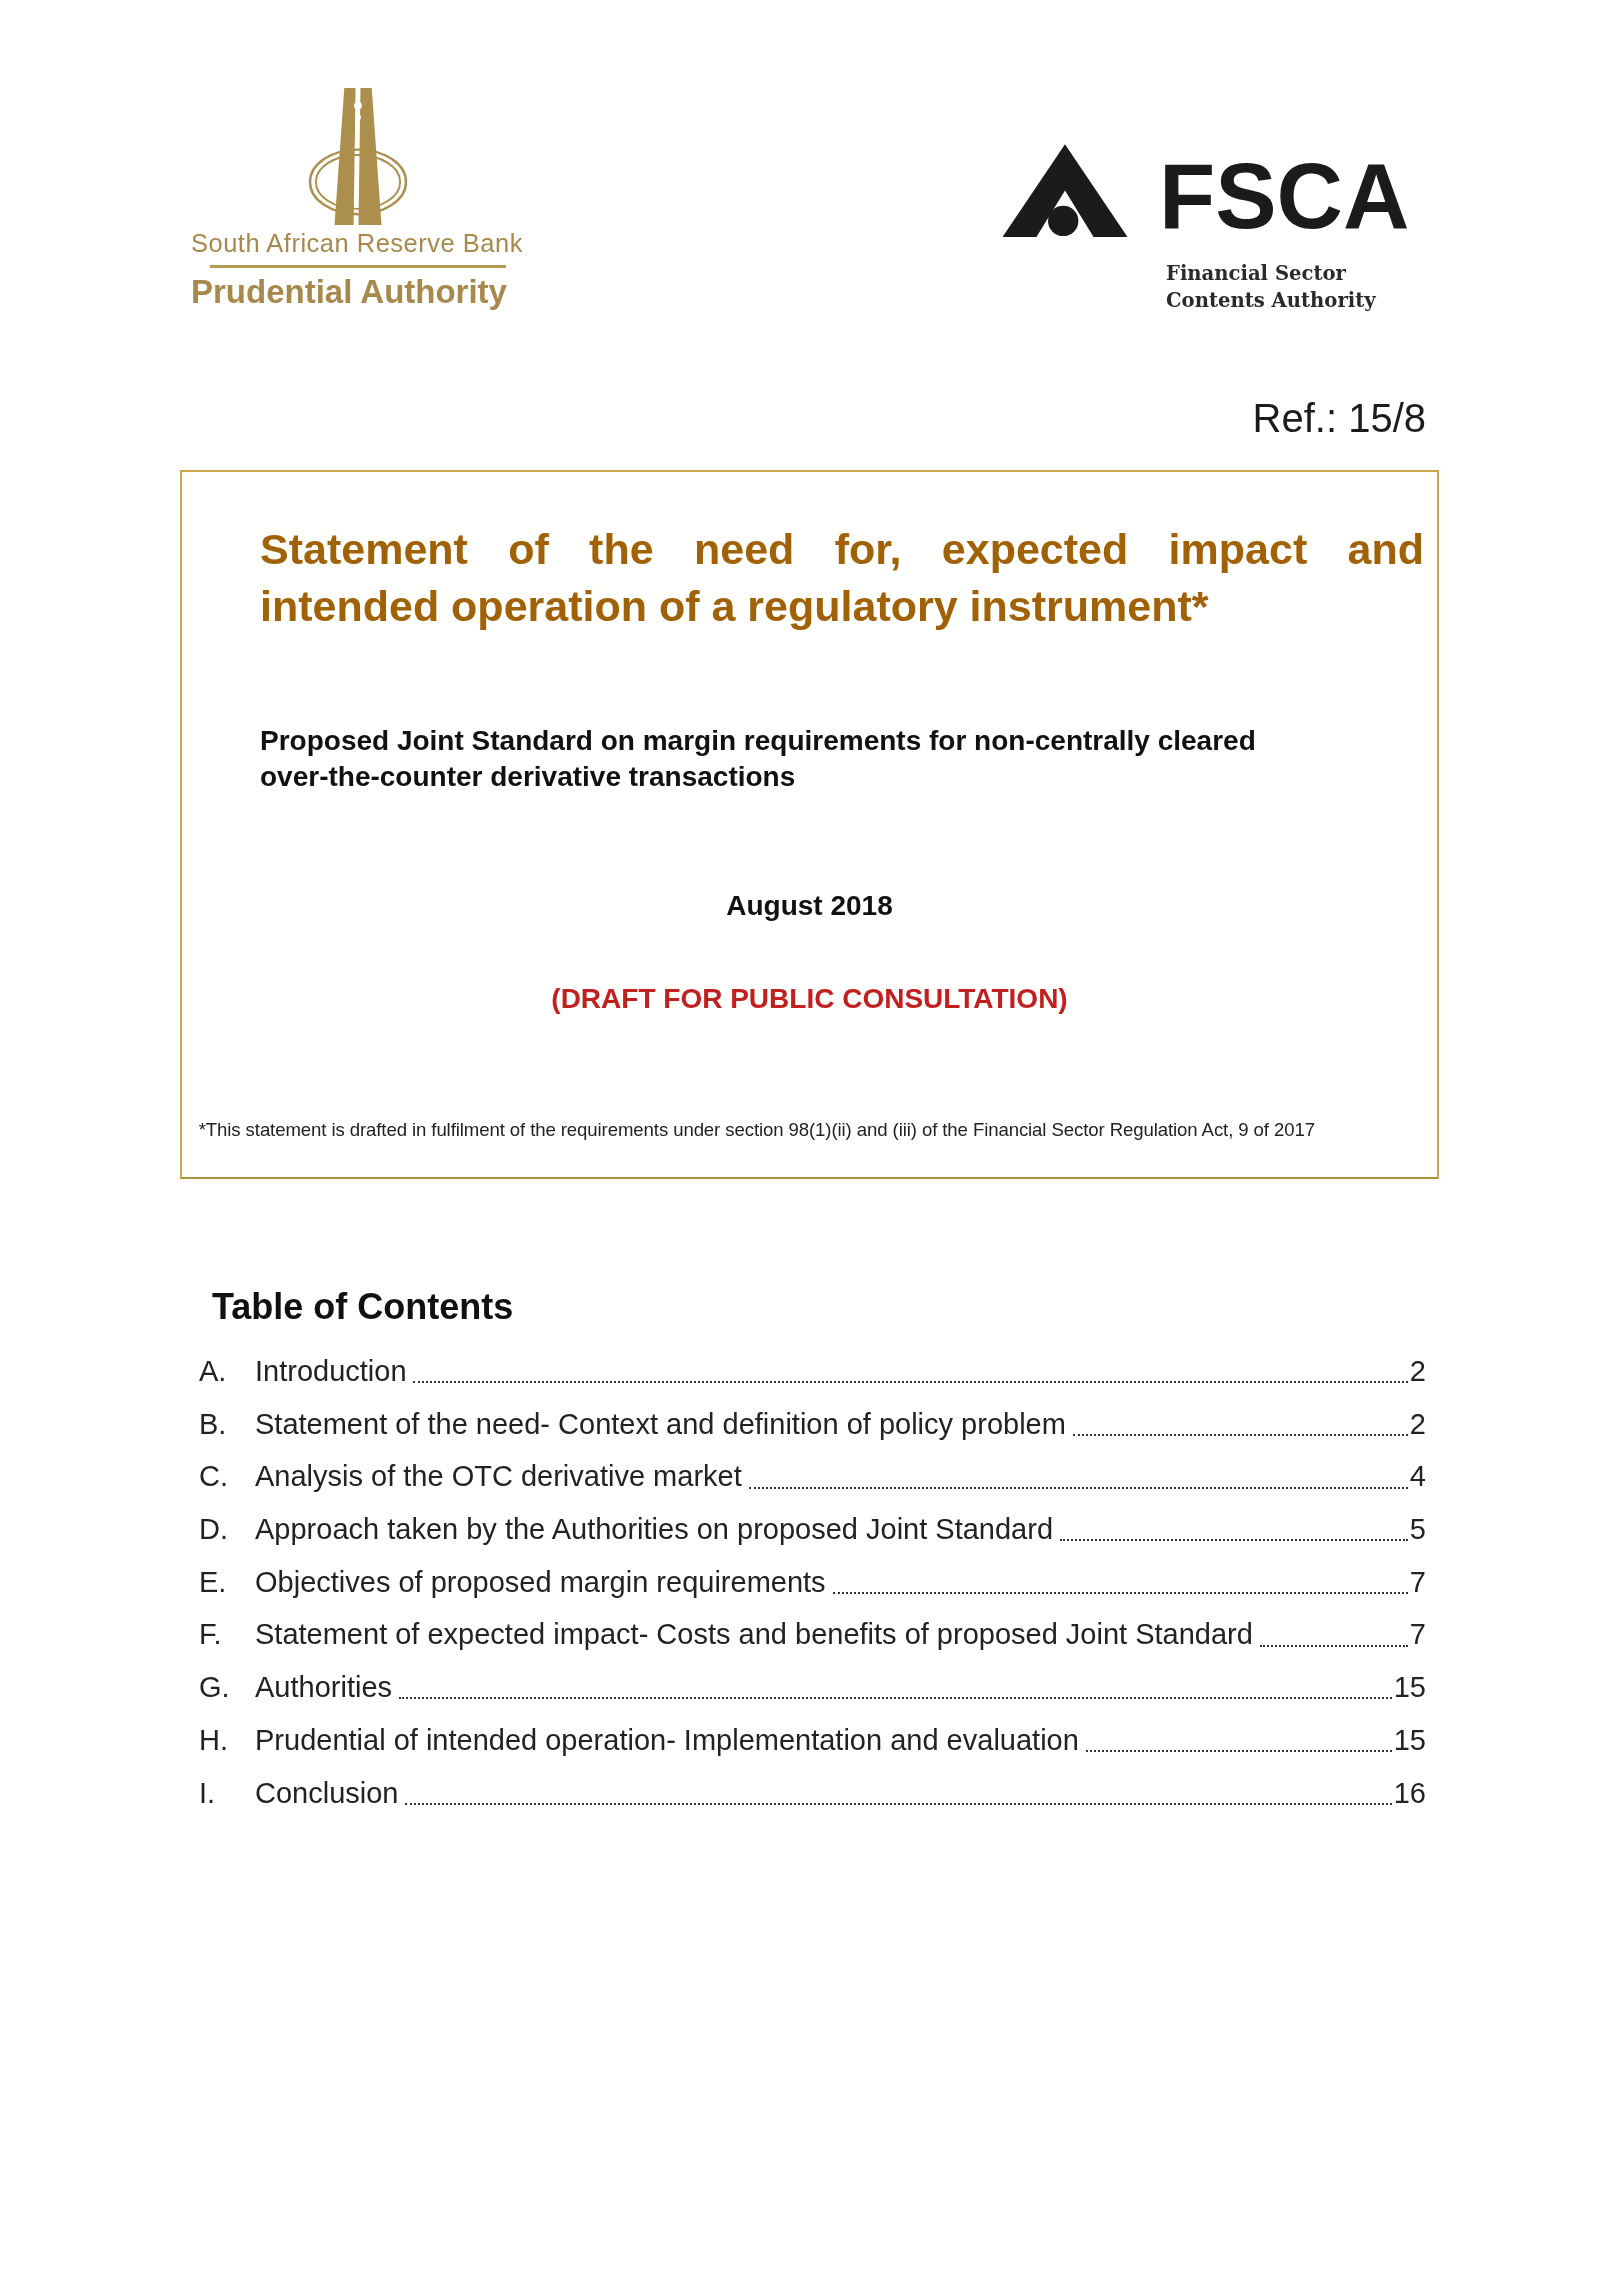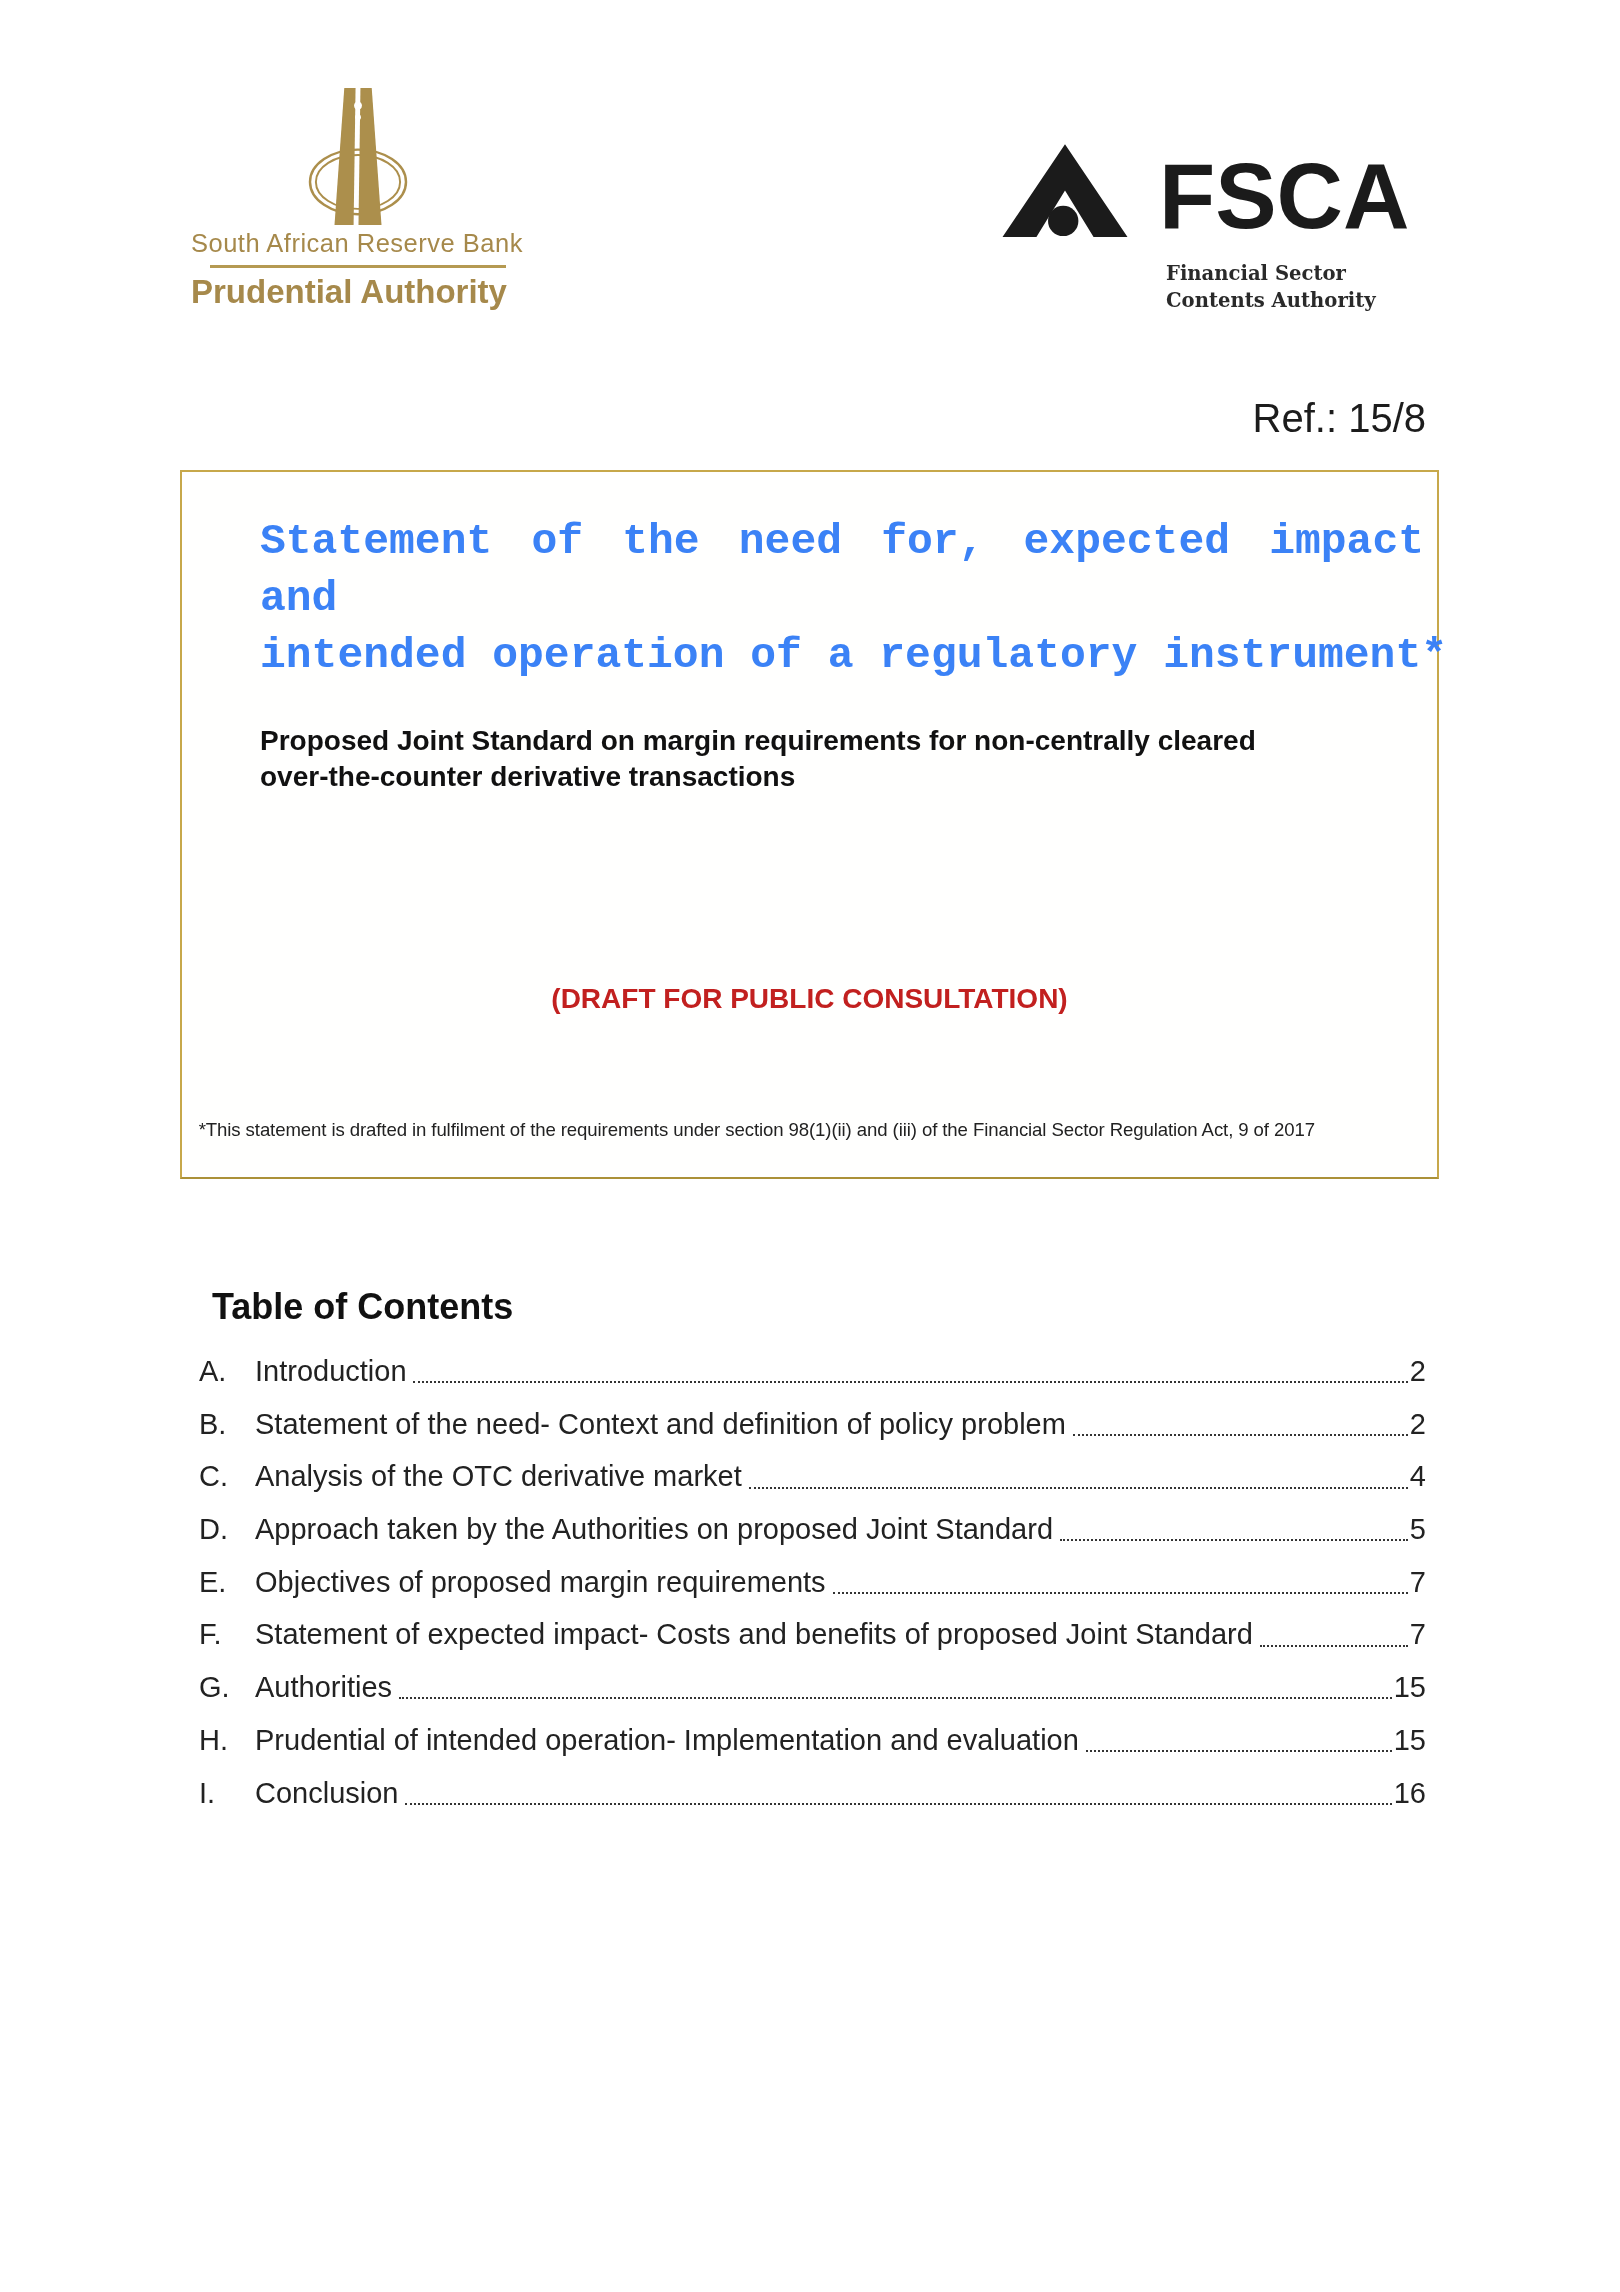--- a/index.html
+++ b/index.html
@@ -26,22 +26,22 @@
 
   
   .ref { position:absolute; top:396px; right:194px; font-size:40px; color:#1c1c1c; }
 
   
   .cover-box {
     position:absolute; left:180px; top:470px; width:1259px; height:709px;
     box-sizing:border-box; background:#fffffe;
     border:2px solid #c7a84a; border-bottom:2.9px solid #ab9138;
   }
-  .box-title { position:absolute; left:78px; top:41px; width:1164px;
-               font-size:43px; font-weight:bold; line-height:57px; color:#3b82f6;font-family:Liberation Mono, monospace; }
+  .box-title { position:absolute; left:78px; top:49px; width:1164px;
+               font-size:43px; font-weight:bold; line-height:57px; color:#a16207; }
   .box-title .l1 { text-align:justify; text-align-last:justify; }
   .box-title .l2 { text-align:left; white-space:nowrap; }
   .box-subtitle { position:absolute; left:78px; top:251px;
                   font-size:28px; font-weight:bold; line-height:36px; color:#111; }
   .box-subtitle div { white-space:nowrap; }
   .box-date { position:absolute; left:0; top:418px; width:100%; text-align:center;
               font-size:28px; font-weight:bold; color:#111; }
   .box-draft { position:absolute; left:0; top:511px; width:100%; text-align:center;
                font-size:28px; font-weight:bold; color:#c2201f; }
   .box-footnote { position:absolute; left:16.7px; top:647px; font-size:18.6px; color:#222;
@@ -93,20 +93,21 @@
 
   <div class="cover-box">
     <div class="box-title">
       <div class="l1">Statement of the need for, expected impact and</div>
       <div class="l2">intended operation of a regulatory instrument*</div>
     </div>
     <div class="box-subtitle">
       <div>Proposed Joint Standard on margin requirements for non-centrally cleared</div>
       <div>over-the-counter derivative transactions</div>
     </div>
+    <div class="box-date">August 2018</div>
     <div class="box-draft">(DRAFT FOR PUBLIC CONSULTATION)</div>
     <div class="box-footnote">*This statement is drafted in fulfilment of the requirements under section 98(1)(ii) and (iii) of the Financial Sector Regulation Act, 9 of 2017</div>
   </div>
 
   <div class="toc-heading">Table of Contents</div>
   <div class="toc-list" id="toc-list">
       <div class="toc-row">
         <span class="toc-letter">A.</span>
         <span class="toc-title">Introduction</span>
         <span class="toc-leader"></span>

